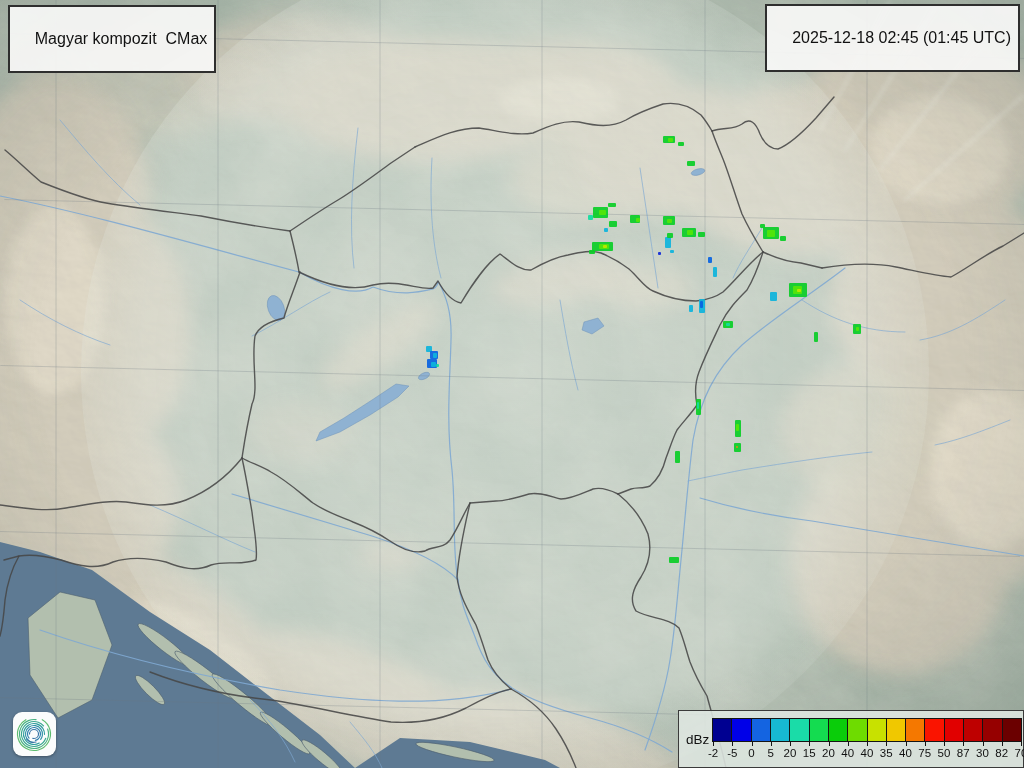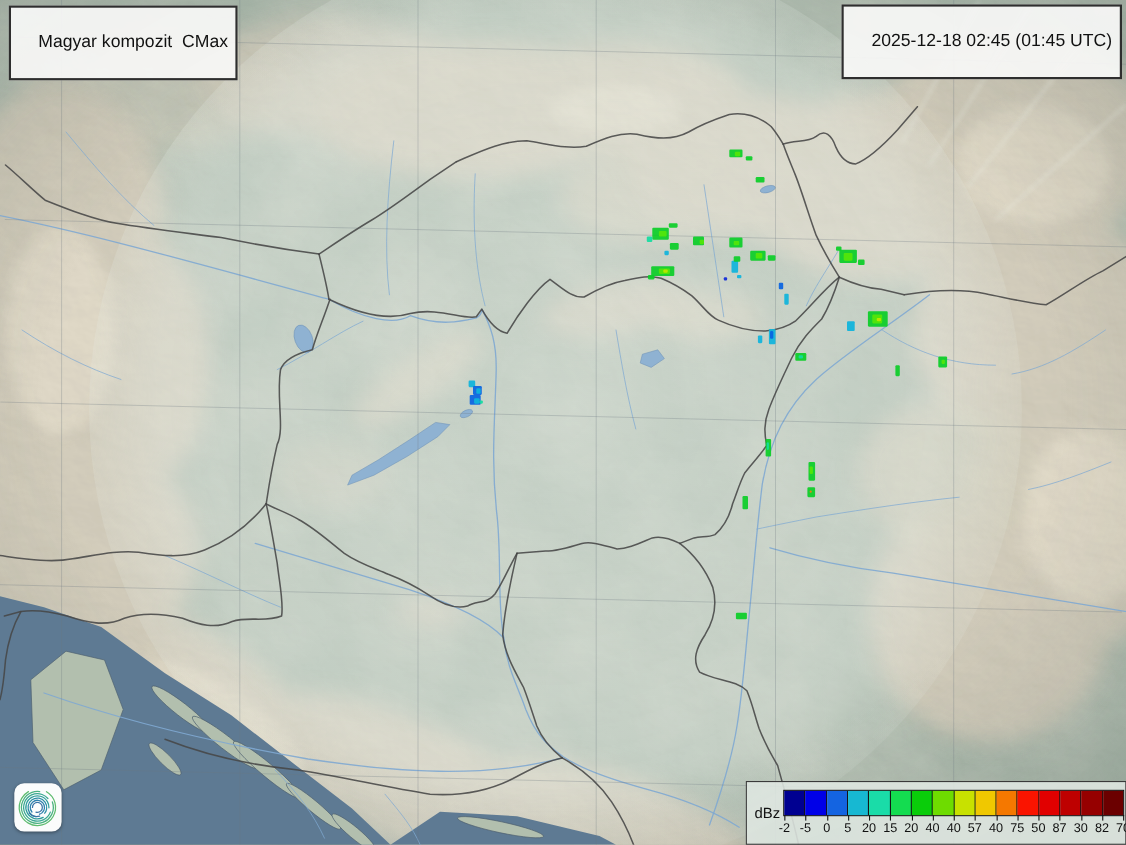--- a/index.html
+++ b/index.html
@@ -311,21 +311,21 @@
         <span class="tlabel" style="left: 25%;">20</span>
         <div class="tmark" style="left: 31.25%;"></div>
         <span class="tlabel" style="left: 31.25%;">15</span>
         <div class="tmark" style="left: 37.5%;"></div>
         <span class="tlabel" style="left: 37.5%;">20</span>
         <div class="tmark" style="left: 43.75%;"></div>
         <span class="tlabel" style="left: 43.75%;">40</span>
         <div class="tmark" style="left: 50%;"></div>
         <span class="tlabel" style="left: 50%;">40</span>
         <div class="tmark" style="left: 56.25%;"></div>
-        <span class="tlabel" style="left: 56.25%;">57</span>
+        <span class="tlabel" style="left: 56.25%;">35</span>
         <div class="tmark" style="left: 62.5%;"></div>
         <span class="tlabel" style="left: 62.5%; text-align: center;">40</span>
         <div class="tmark" style="left: 68.75%;"></div>
         <span class="tlabel" style="left: 68.75%;">75</span>
         <div class="tmark" style="left: 75%;"></div>
         <span class="tlabel" style="left: 75%;">50</span>
         <div class="tmark" style="left: 81.25%;"></div>
         <span class="tlabel" style="left: 81.25%;">87</span>
         <div class="tmark" style="left: 87.5%;"></div>
         <span class="tlabel" style="left: 87.5%;">30</span>

